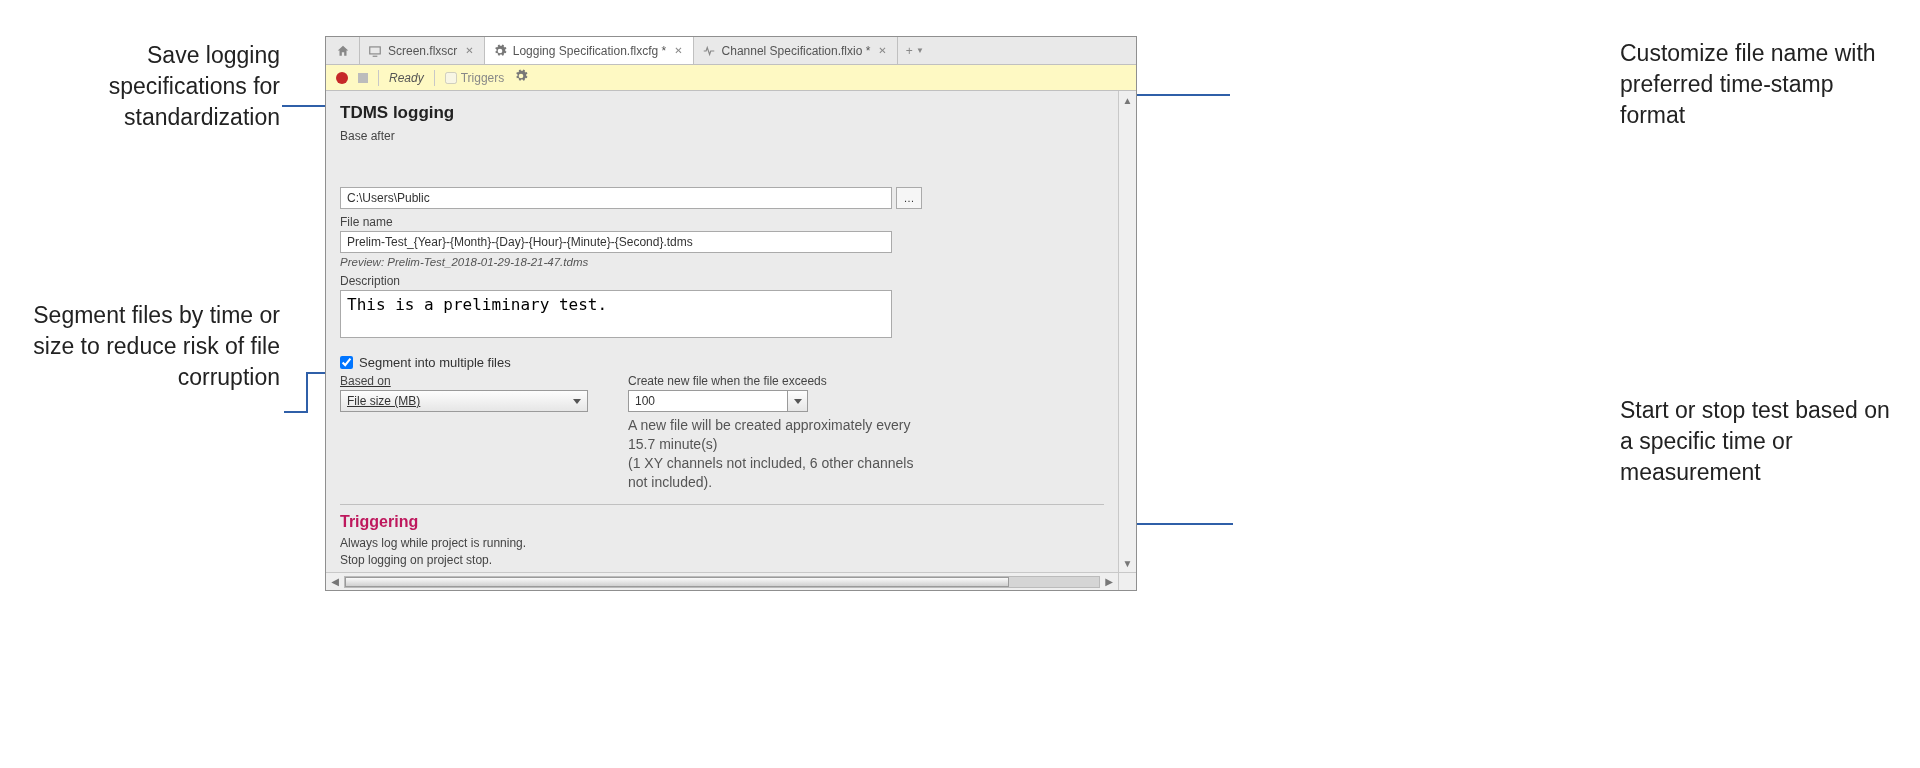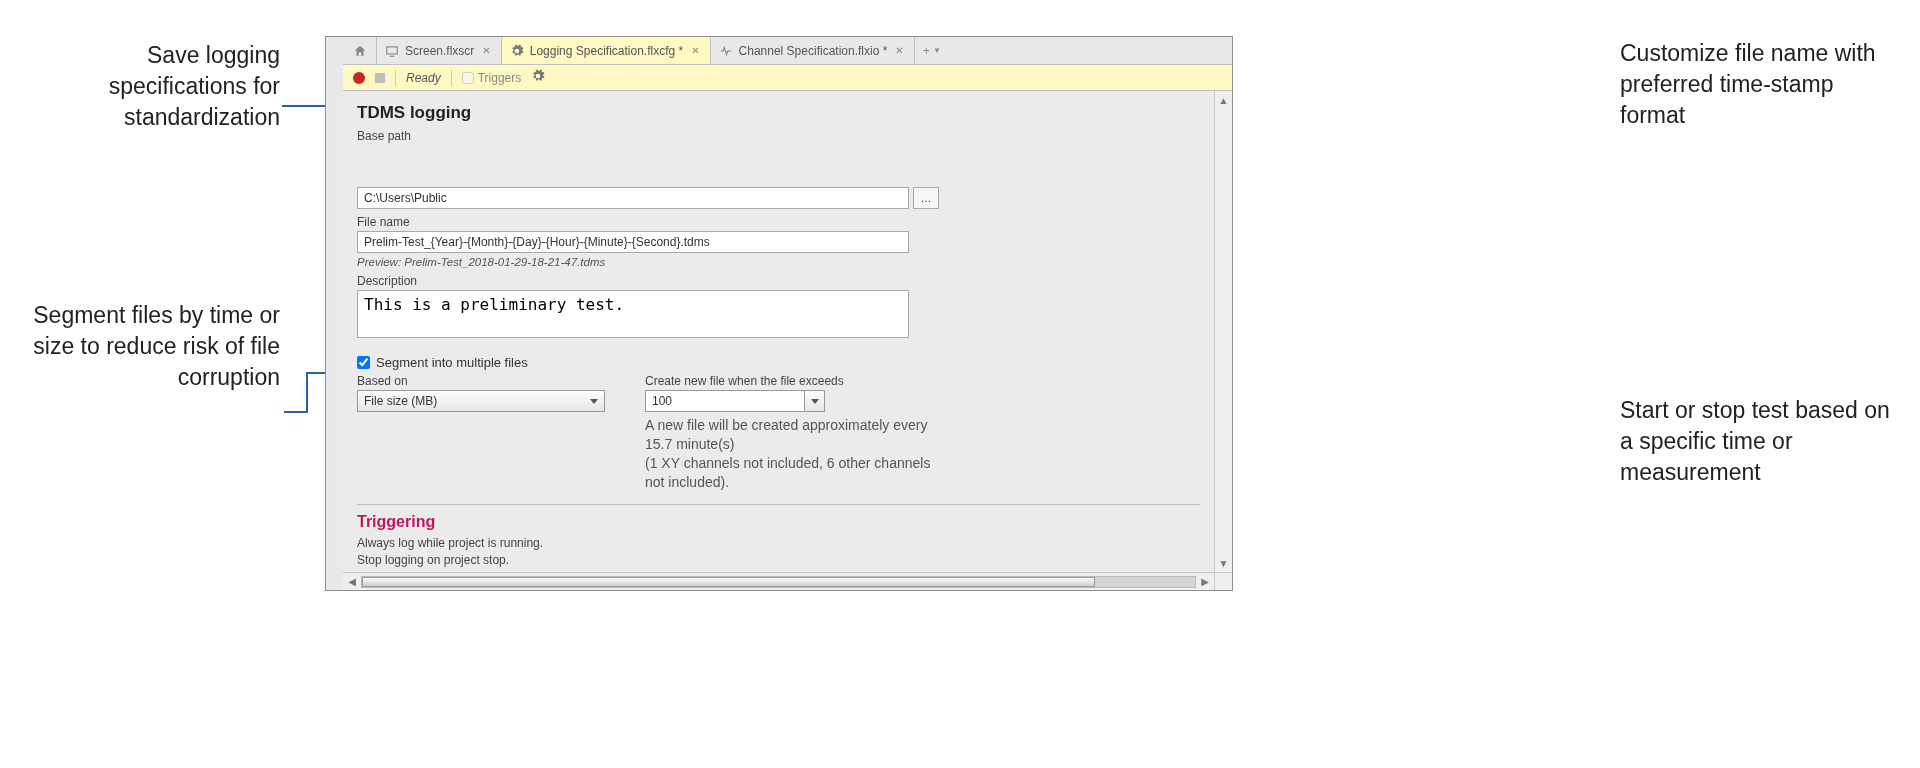--- a/index.html
+++ b/index.html
@@ -34,26 +34,25 @@
       background: #2f5fa8;
       border-radius: 50%;
       transform: translate(-50%, -50%);
     }
 
     
     .app-frame {
       position: absolute;
       left: 325px;
       top: 36px;
-      width: 908px;
+      width: 812px;
       height: 555px;
       border: 1px solid #8f8f8f;
       background: #e9e9e9;
       overflow: hidden;
-      padding-left: 17px;
     }
 
     
     .tab-bar {
       height: 28px;
       display: flex;
       align-items: stretch;
       background: #e9e9e9;
       border-bottom: 1px solid #c0c0c0;
     }
@@ -70,21 +69,21 @@
       align-items: center;
       gap: 6px;
       padding: 0 8px;
       border-right: 1px solid #c0c0c0;
       background: #e9e9e9;
       font-size: 12px;
       color: #555;
       position: relative;
     }
     .tab.active {
-      background: #fef9c3;
+      background: #ffffff;
       justify-content: flex-end;
     }
     .tab .tab-icon {
       width: 14px; height: 14px;
       display: inline-flex;
       align-items: center; justify-content: center;
     }
     .tab-close {
       font-size: 10px;
       color: #888;
@@ -184,21 +183,21 @@
       display: flex;
       align-items: center;
       gap: 6px;
       margin-top: 14px;
       margin-bottom: 4px;
     }
     .checkbox {
       width: 13px; height: 13px;
     }
     .two-col { display: flex; gap: 40px; margin-top: 2px; }
-    .col-left { width: 248px; }
+    .col-left { width: 248px; text-decoration: underline; }
     .col-right { width: 300px; }
     .select-box {
       height: 22px;
       background: linear-gradient(#fdfdfd,#e6e6e6);
       border: 1px solid #9a9a9a;
       display: flex; align-items: center; justify-content: space-between;
       padding: 0 6px;
       font-size: 12px;
     }
     .select-caret {
@@ -383,21 +382,21 @@
           <path d="M12 8a4 4 0 100 8 4 4 0 000-8zm9 4l2 1-1 3-2-1a8 8 0 01-2 2l1 2-3 1-1-2h-3l-1 2-3-1 1-2a8 8 0 01-2-2l-2 1-1-3 2-1v-3l-2-1 1-3 2 1a8 8 0 012-2l-1-2 3-1 1 2h3l1-2 3 1-1 2a8 8 0 012 2l2-1 1 3-2 1z"></path>
         </svg>
     </span>
   </div>
 
   <div class="panel-wrapper">
     <div class="panel-scroll">
 
       <div class="section-title">TDMS logging</div>
 
-      <div class="field-label">Base path</div>
+      <div class="field-label">Base after</div>
       <div class="row">
         <input class="text-input" style="width: 552px;" value="C:\Users\Public">
         <div class="browse-btn">…</div>
       </div>
 
       <div class="field-label">File name</div>
       <input class="text-input" style="width: 552px;" value="Prelim-Test_{Year}-{Month}-{Day}-{Hour}-{Minute}-{Second}.tdms">
       <div class="preview-text">Preview: Prelim-Test_2018-01-29-18-21-47.tdms</div>
 
       <div class="field-label">Description</div>

